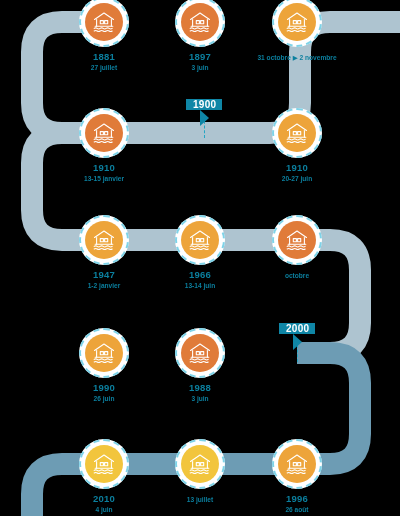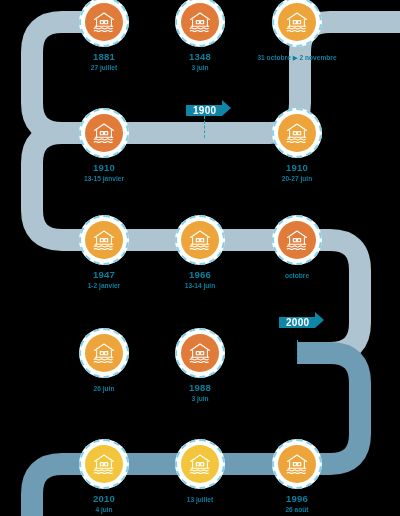--- a/index.html
+++ b/index.html
@@ -18,21 +18,21 @@
   .inner{width:38px;height:38px;border-radius:50%;
          display:flex;align-items:center;justify-content:center;}
   .inner svg{display:block;}
 
   .label{position:absolute;left:-70px;top:30px;width:140px;text-align:center;
          color:#0b7f9e;line-height:1.15;}
   .yr{font-size:9.5px;font-weight:bold;letter-spacing:.2px;color:#0b7f9e;}
   .dt{font-size:6.6px;font-weight:bold;margin-top:1.5px;color:#0b7f9e;
       white-space:nowrap;}
 
-  .flag{position:absolute;height:17px;display:flex;align-items:flex-end;}
+  .flag{position:absolute;height:17px;display:flex;align-items:center;flex-direction:column;}
   .flagbody{background:#0f86a6;color:#fff;font-size:10px;font-weight:bold;
             display:flex;align-items:center;padding:0 6px 0 7px;
             letter-spacing:.3px;}
   .flagtip{width:0;height:0;border-top:8.5px solid transparent;
            border-bottom:8.5px solid transparent;border-left:9px solid #0f86a6;}
   .flagline{position:absolute;width:0;border-left:1.5px dashed #23a6c4;}
 </style>
 </head>
 <body>
 
@@ -80,21 +80,21 @@
               <rect x="8.3" y="9.6" width="3.1" height="3.1"></rect>
               <rect x="12.6" y="9.6" width="3.1" height="3.1"></rect>
               <path d="M3.2 15.3 H20.8"></path>
               <path d="M2.2 17.4 q1.5-1.1 3-0 q1.5 1.1 3 0 q1.5-1.1 3 0 q1.5 1.1 3 0 q1.5-1.1 3 0 q1.5 1.1 3 0"></path>
               <path d="M2.2 20.0 q1.5-1.1 3-0 q1.5 1.1 3 0 q1.5-1.1 3 0 q1.5 1.1 3 0 q1.5-1.1 3 0 q1.5 1.1 3 0"></path>
             </svg>
           </div>
         </div>
         <div class="ring"></div>
         <div class="label">
-          <div class="yr">1348</div>
+          <div class="yr">1897</div>
           <div class="dt">3 juin</div>
         </div>
       </div>
       <div class="node" style="left: 297px; top: 22px;">
         <div class="disc">
           <div class="inner" style="background:#eda43a">
             <svg width="24" height="22" viewBox="0 0 24 22" fill="none" stroke="#ffffff" stroke-width="1.1" stroke-linecap="round" stroke-linejoin="round">
               <path d="M2.5 8.5 L12 2 L21.5 8.5"></path>
               <path d="M4.6 8.5 V15.2"></path>
               <path d="M19.4 8.5 V15.2"></path>
@@ -225,20 +225,21 @@
               <rect x="8.3" y="9.6" width="3.1" height="3.1"></rect>
               <rect x="12.6" y="9.6" width="3.1" height="3.1"></rect>
               <path d="M3.2 15.3 H20.8"></path>
               <path d="M2.2 17.4 q1.5-1.1 3-0 q1.5 1.1 3 0 q1.5-1.1 3 0 q1.5 1.1 3 0 q1.5-1.1 3 0 q1.5 1.1 3 0"></path>
               <path d="M2.2 20.0 q1.5-1.1 3-0 q1.5 1.1 3 0 q1.5-1.1 3 0 q1.5 1.1 3 0 q1.5-1.1 3 0 q1.5 1.1 3 0"></path>
             </svg>
           </div>
         </div>
         <div class="ring"></div>
         <div class="label">
+          <div class="yr">1990</div>
           <div class="dt">26 juin</div>
         </div>
       </div>
       <div class="node" style="left: 200px; top: 353px;">
         <div class="disc">
           <div class="inner" style="background:#e07b39">
             <svg width="24" height="22" viewBox="0 0 24 22" fill="none" stroke="#ffffff" stroke-width="1.1" stroke-linecap="round" stroke-linejoin="round">
               <path d="M2.5 8.5 L12 2 L21.5 8.5"></path>
               <path d="M4.6 8.5 V15.2"></path>
               <path d="M19.4 8.5 V15.2"></path>
@@ -319,18 +320,18 @@
         </div>
       </div>
     </div>
   <div id="flags">
       <div class="flagline" style="left: 204px; top: 116px; height: 22px;"></div>
       <div class="flag" style="left: 186px; top: 99px;">
         <div class="flagbody">1900</div>
         <div class="flagtip"></div>
       </div>
       <div class="flagline" style="left: 297px; top: 340px; height: 22px;"></div>
-      <div class="flag" style="left: 279px; top: 311px;">
+      <div class="flag" style="left: 279px; top: 323px;">
         <div class="flagbody">2000</div>
         <div class="flagtip"></div>
       </div>
     </div>
 </div>
 
 </body></html>

